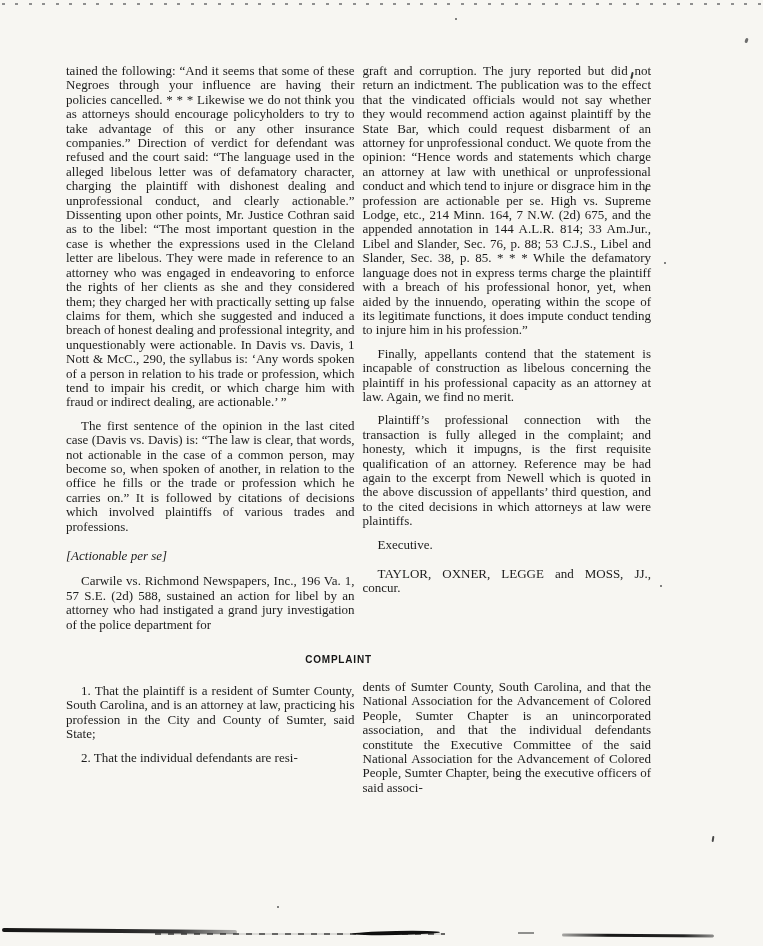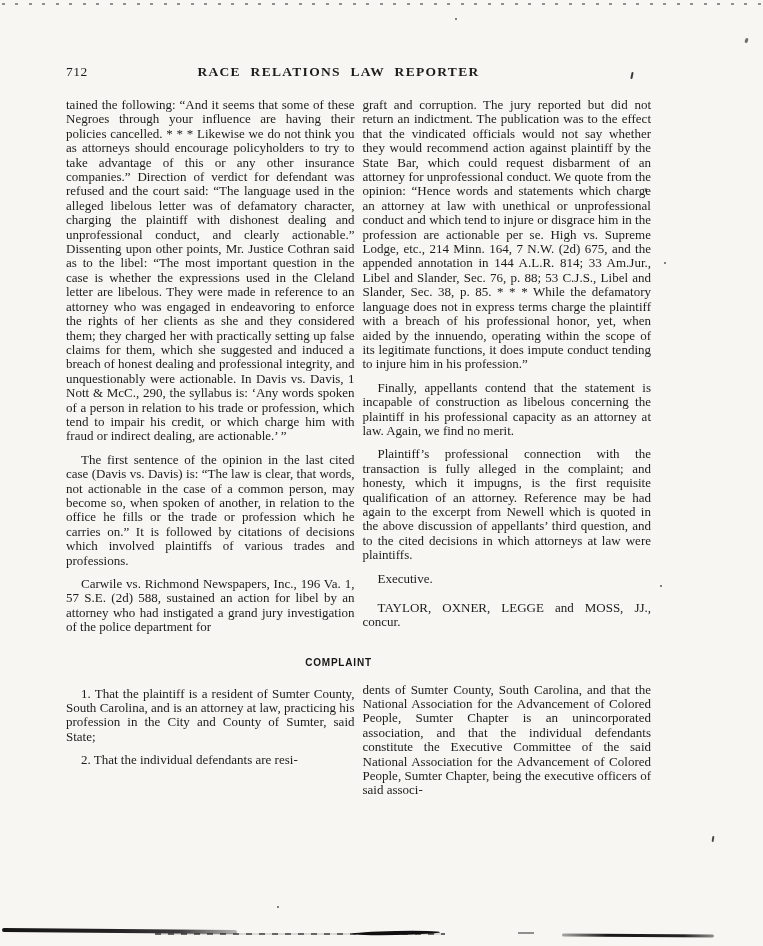--- a/index.html
+++ b/index.html
@@ -63,29 +63,26 @@
   <div class="speck" id="speck-a"></div>
   <div class="speck" id="speck-b"></div>
   <div class="speck" id="speck-c"></div>
   <div class="speck" id="speck-d"></div>
   <div class="speck" id="speck-e"></div>
   <div class="speck" id="speck-f"></div>
   <div class="speck" id="speck-g"></div>
   <div class="speck" id="speck-h"></div>
 
   <div class="content">
-    <div class="header">
-      <span class="pagenum">712</span>
-      <div class="title">RACE RELATIONS LAW REPORTER</div>
-    </div>
 
     <div class="cols">
       <div class="col">
         <p class="cont">tained the following: “And it seems that some of these Negroes through your influence are having their policies cancelled. * * * Likewise we do not think you as attorneys should encourage policyholders to try to take advantage of this or any other insurance companies.” Direction of verdict for defendant was refused and the court said: “The language used in the alleged libelous letter was of defamatory character, charging the plaintiff with dishonest dealing and unprofessional conduct, and clearly actionable.” Dissenting upon other points, Mr. Justice Cothran said as to the libel: “The most important question in the case is whether the expressions used in the Cleland letter are libelous. They were made in reference to an attorney who was engaged in endeavoring to enforce the rights of her clients as she and they considered them; they charged her with practically setting up false claims for them, which she suggested and induced a breach of honest dealing and professional integrity, and unquestionably were actionable. In Davis vs. Davis, 1 Nott &amp; McC., 290, the syllabus is: ‘Any words spoken of a person in relation to his trade or profession, which tend to impair his credit, or which charge him with fraud or indirect dealing, are actionable.’ ”</p>
         <p>The first sentence of the opinion in the last cited case (Davis vs. Davis) is: “The law is clear, that words, not actionable in the case of a common person, may become so, when spoken of another, in relation to the office he fills or the trade or profession which he carries on.” It is followed by citations of decisions which involved plaintiffs of various trades and professions.</p>
+        <p class="subhead">[Actionable per se]</p>
         <p>Carwile vs. Richmond Newspapers, Inc., 196 Va. 1, 57 S.E. (2d) 588, sustained an action for libel by an attorney who had instigated a grand jury investigation of the police department for</p>
       </div>
       <div class="col">
         <p class="cont">graft and corruption.  The jury reported but did not return an indictment.  The publication was to the effect that the vindicated officials would not say whether they would recommend action against plaintiff by the State Bar, which could request disbarment of an attorney for unprofessional conduct.  We quote from the opinion: “Hence words and statements which charge an attorney at law with unethical or unprofessional conduct and which tend to injure or disgrace him in the profession are actionable per se. High vs. Supreme Lodge, etc., 214 Minn. 164, 7 N.W. (2d) 675, and the appended annotation in 144 A.L.R. 814; 33 Am.Jur., Libel and Slander, Sec. 76, p. 88; 53 C.J.S., Libel and Slander, Sec. 38, p. 85. * * * While the defamatory language does not in express terms charge the plaintiff with a breach of his professional honor, yet, when aided by the innuendo, operating within the scope of its legitimate functions, it does impute conduct tending to injure him in his profession.”</p>
         <p>Finally, appellants contend that the statement is incapable of construction as libelous concerning the plaintiff in his professional capacity as an attorney at law.  Again, we find no merit.</p>
         <p>Plaintiff’s professional connection with the transaction is fully alleged in the complaint; and honesty, which it impugns, is the first requisite qualification of an attorney.  Reference may be had again to the excerpt from Newell which is quoted in the above discussion of appellants’ third question, and to the cited decisions in which attorneys at law were plaintiffs.</p>
         <p>Executive.</p>
         <p class="concur">TAYLOR, OXNER, LEGGE and MOSS, JJ., concur.</p>
       </div>
     </div>

